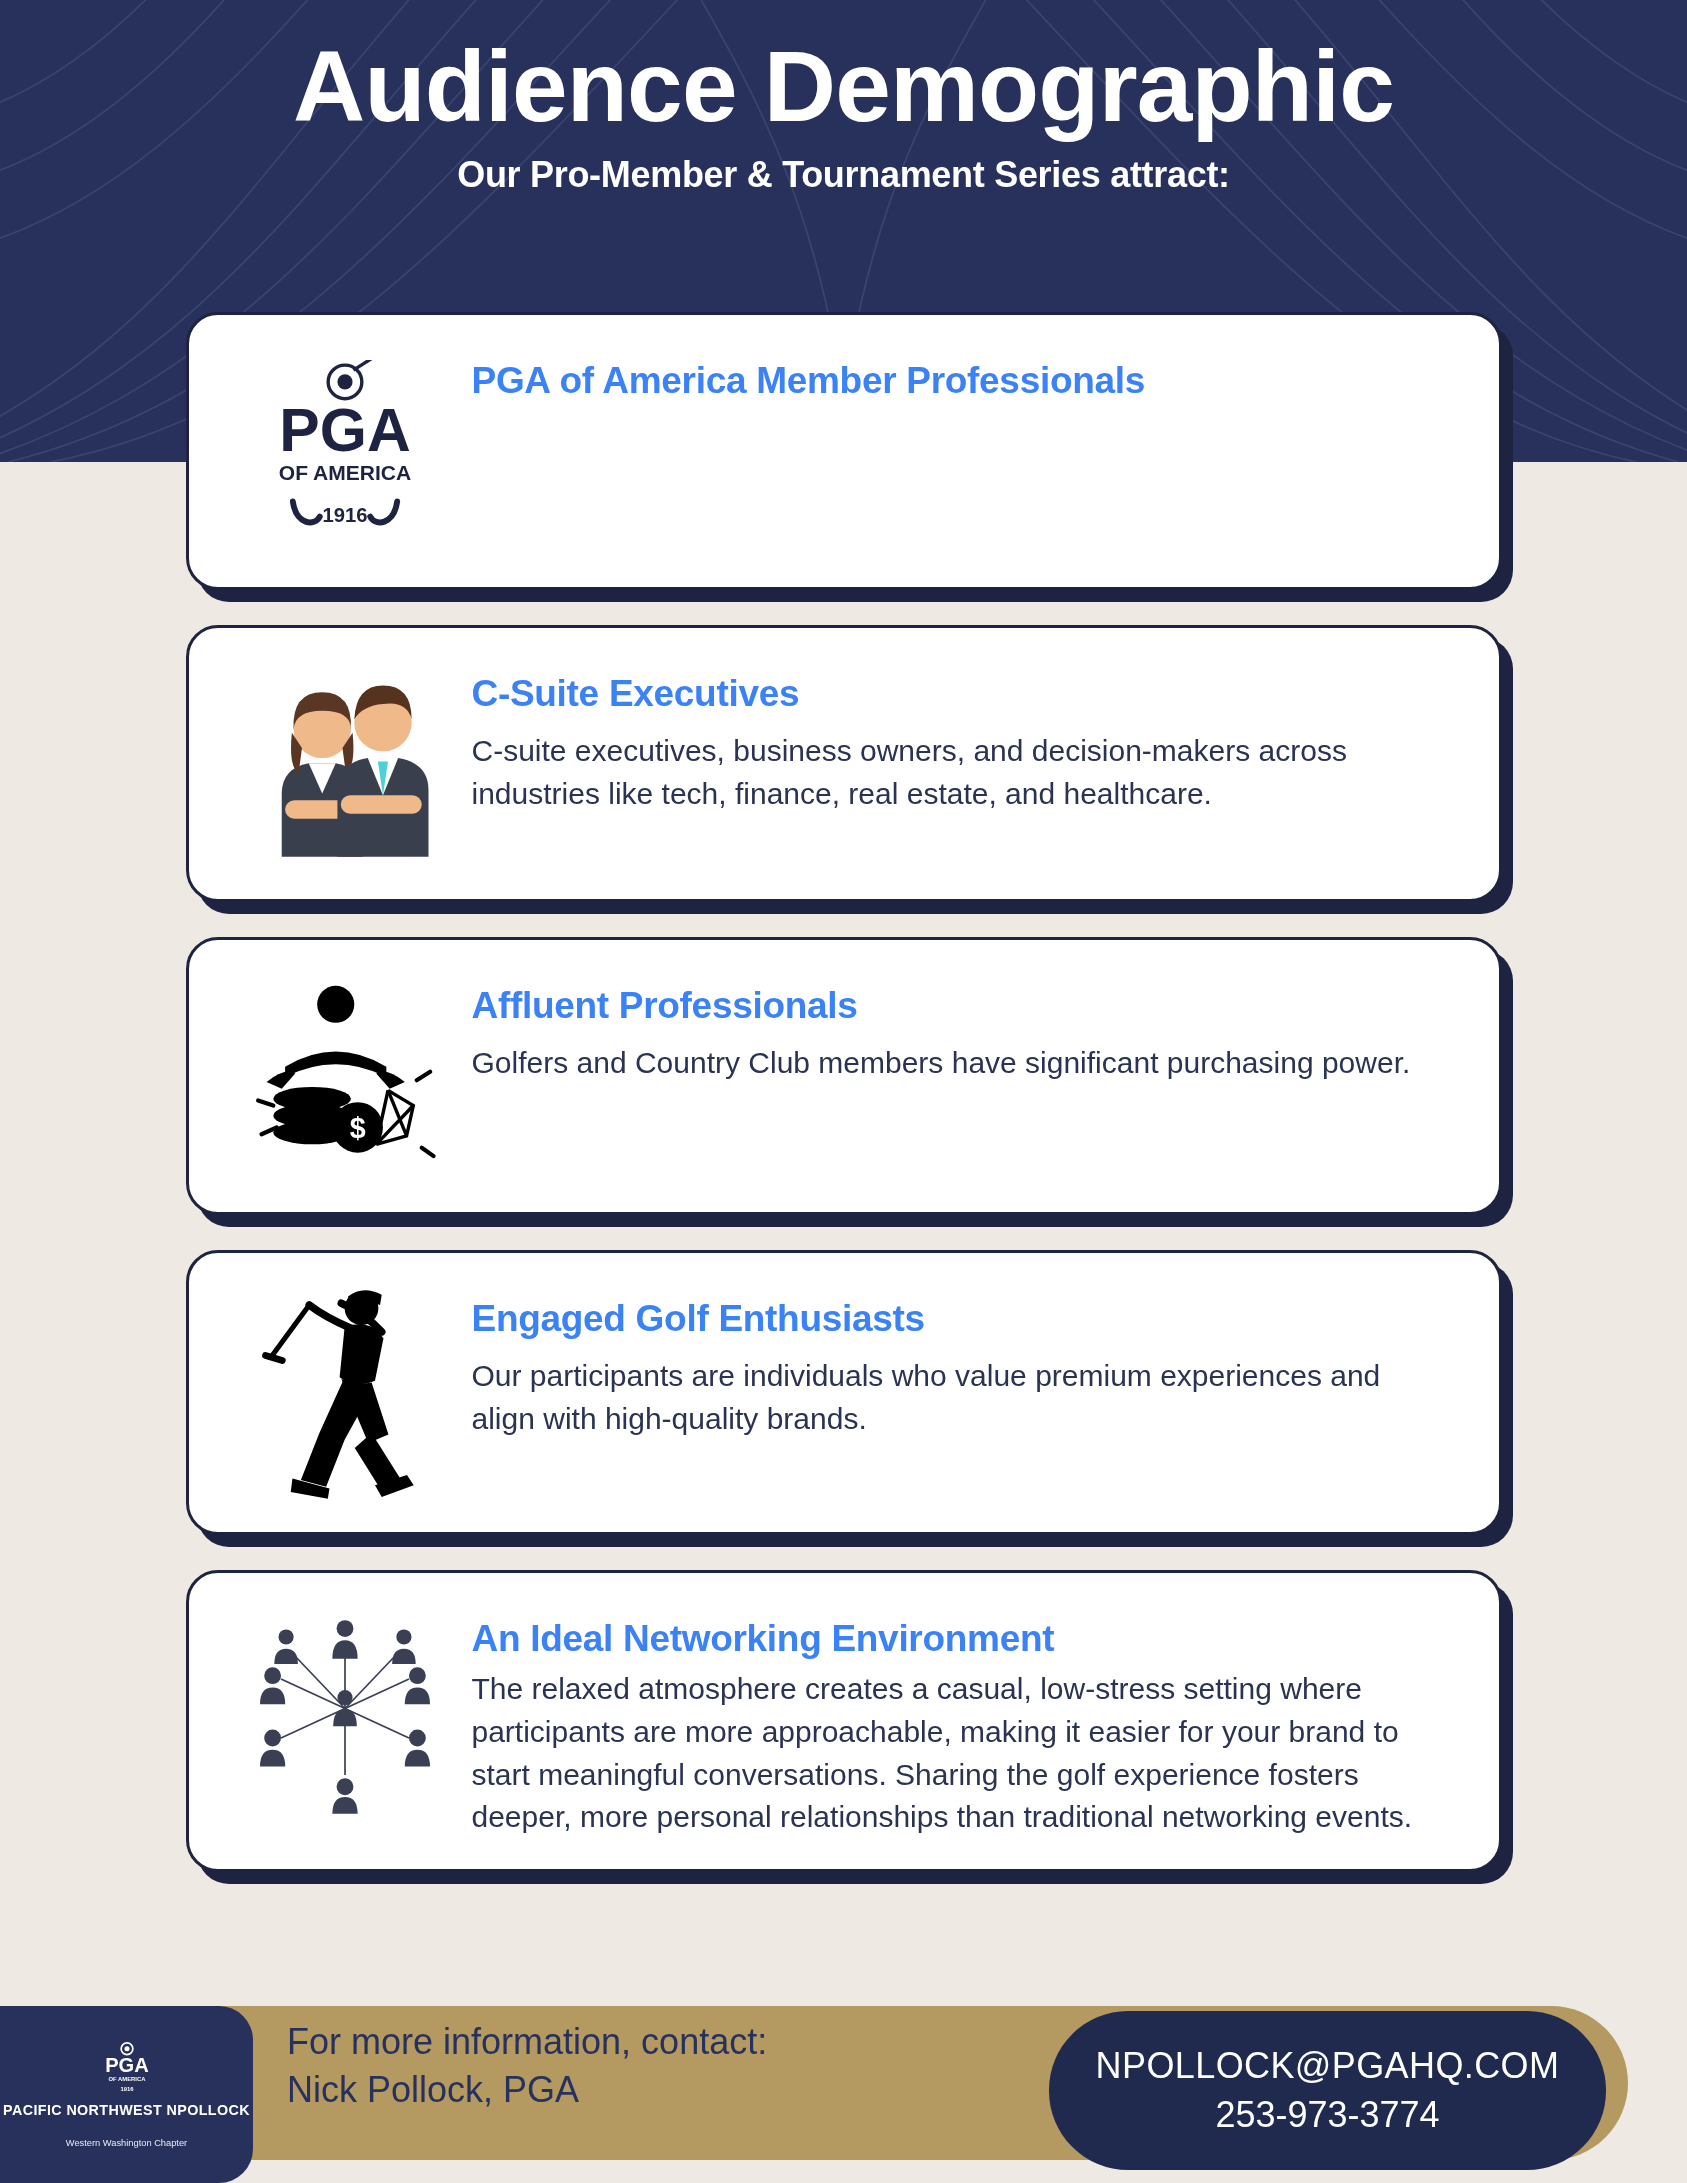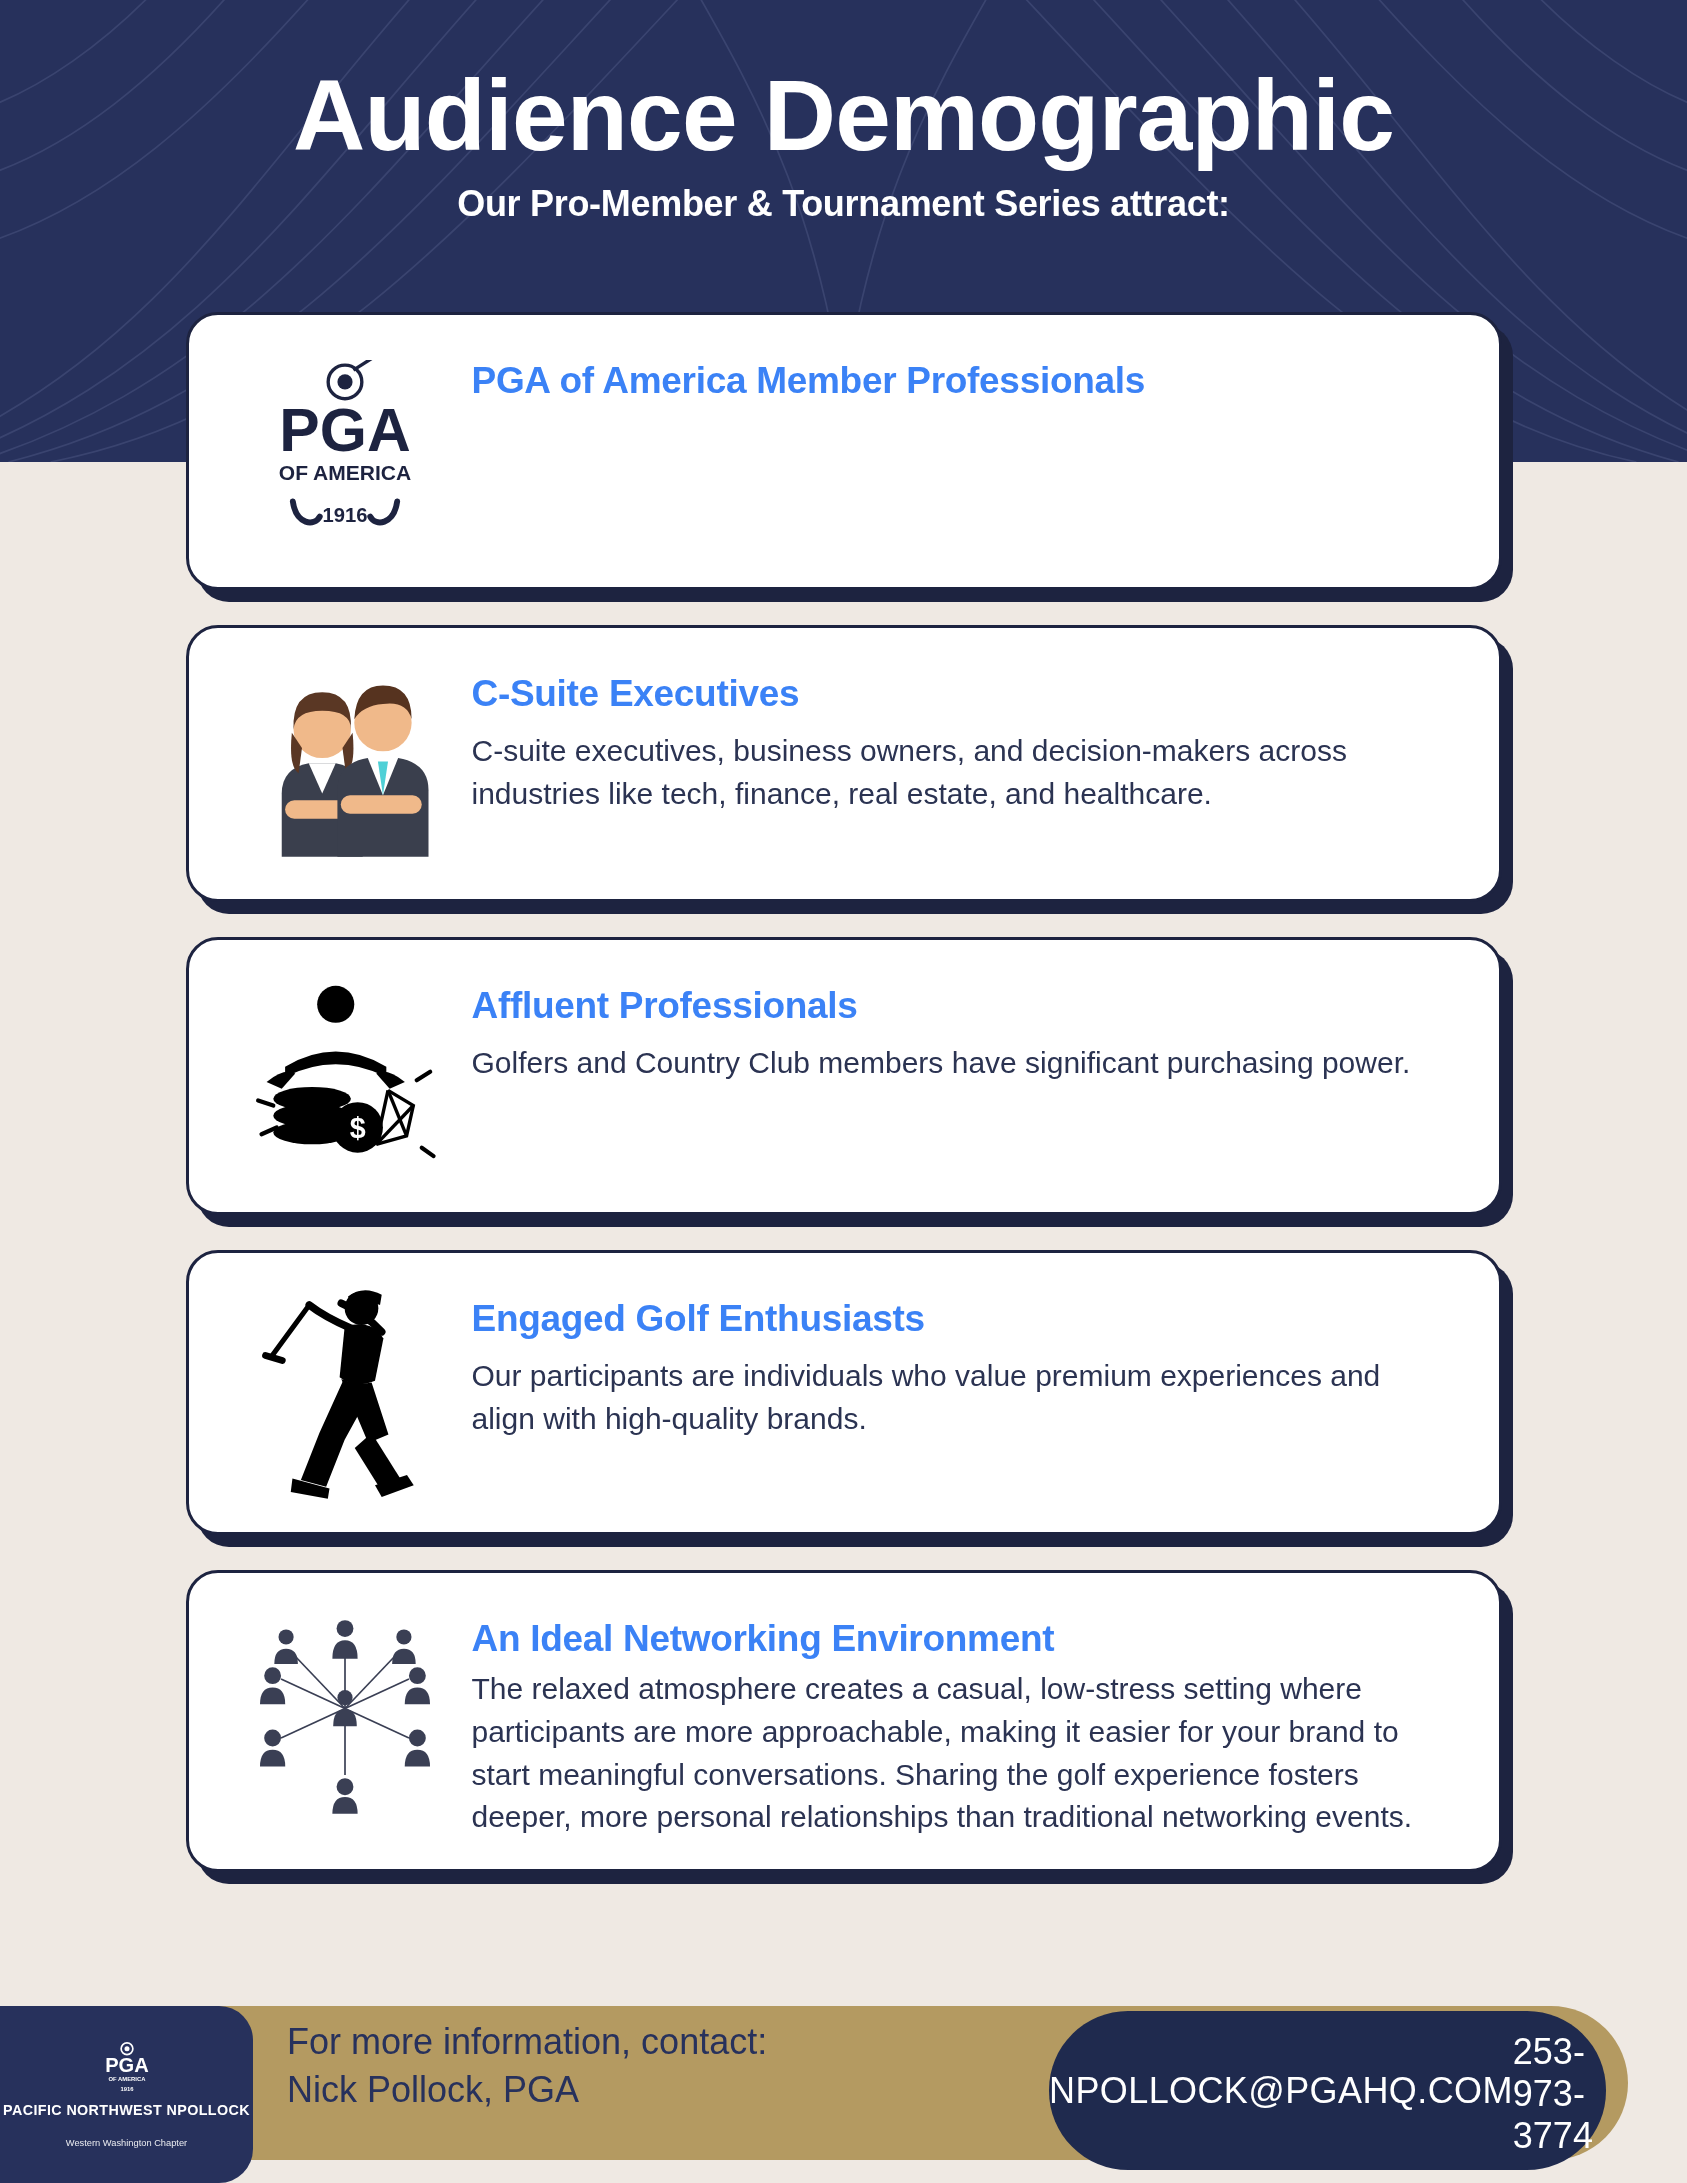--- a/index.html
+++ b/index.html
@@ -30,21 +30,21 @@
     position: absolute;
     inset: 0;
     width: 100%;
     height: 100%;
     opacity: 0.55;
   }
   .header-text {
     position: relative;
     z-index: 2;
     text-align: center;
-    padding-top: 61px;
+    padding-top: 32px;
   }
   .title {
     color: #ffffff;
     font-size: 100px;
     font-weight: bold;
     letter-spacing: -0.8px;
     line-height: 1.08;
   }
   .subtitle {
     color: #ffffff;
@@ -171,21 +171,21 @@
   }
   .footer-pill {
     position: absolute;
     right: 81px;
     top: 5px;
     width: 557px;
     height: 159px;
     background: #1f2a4e;
     border-radius: 79px;
     display: flex;
-    flex-direction: row;
+    flex-direction: column;
     align-items: center;
     justify-content: center;
     color: #ffffff;
   }
   .footer-email { font-size: 36px; letter-spacing: 0.4px; }
   .footer-phone { font-size: 36px; margin-top: 6.7px; }
 
   .pga-logo-mark { display: block; }
 </style>
 </head>

